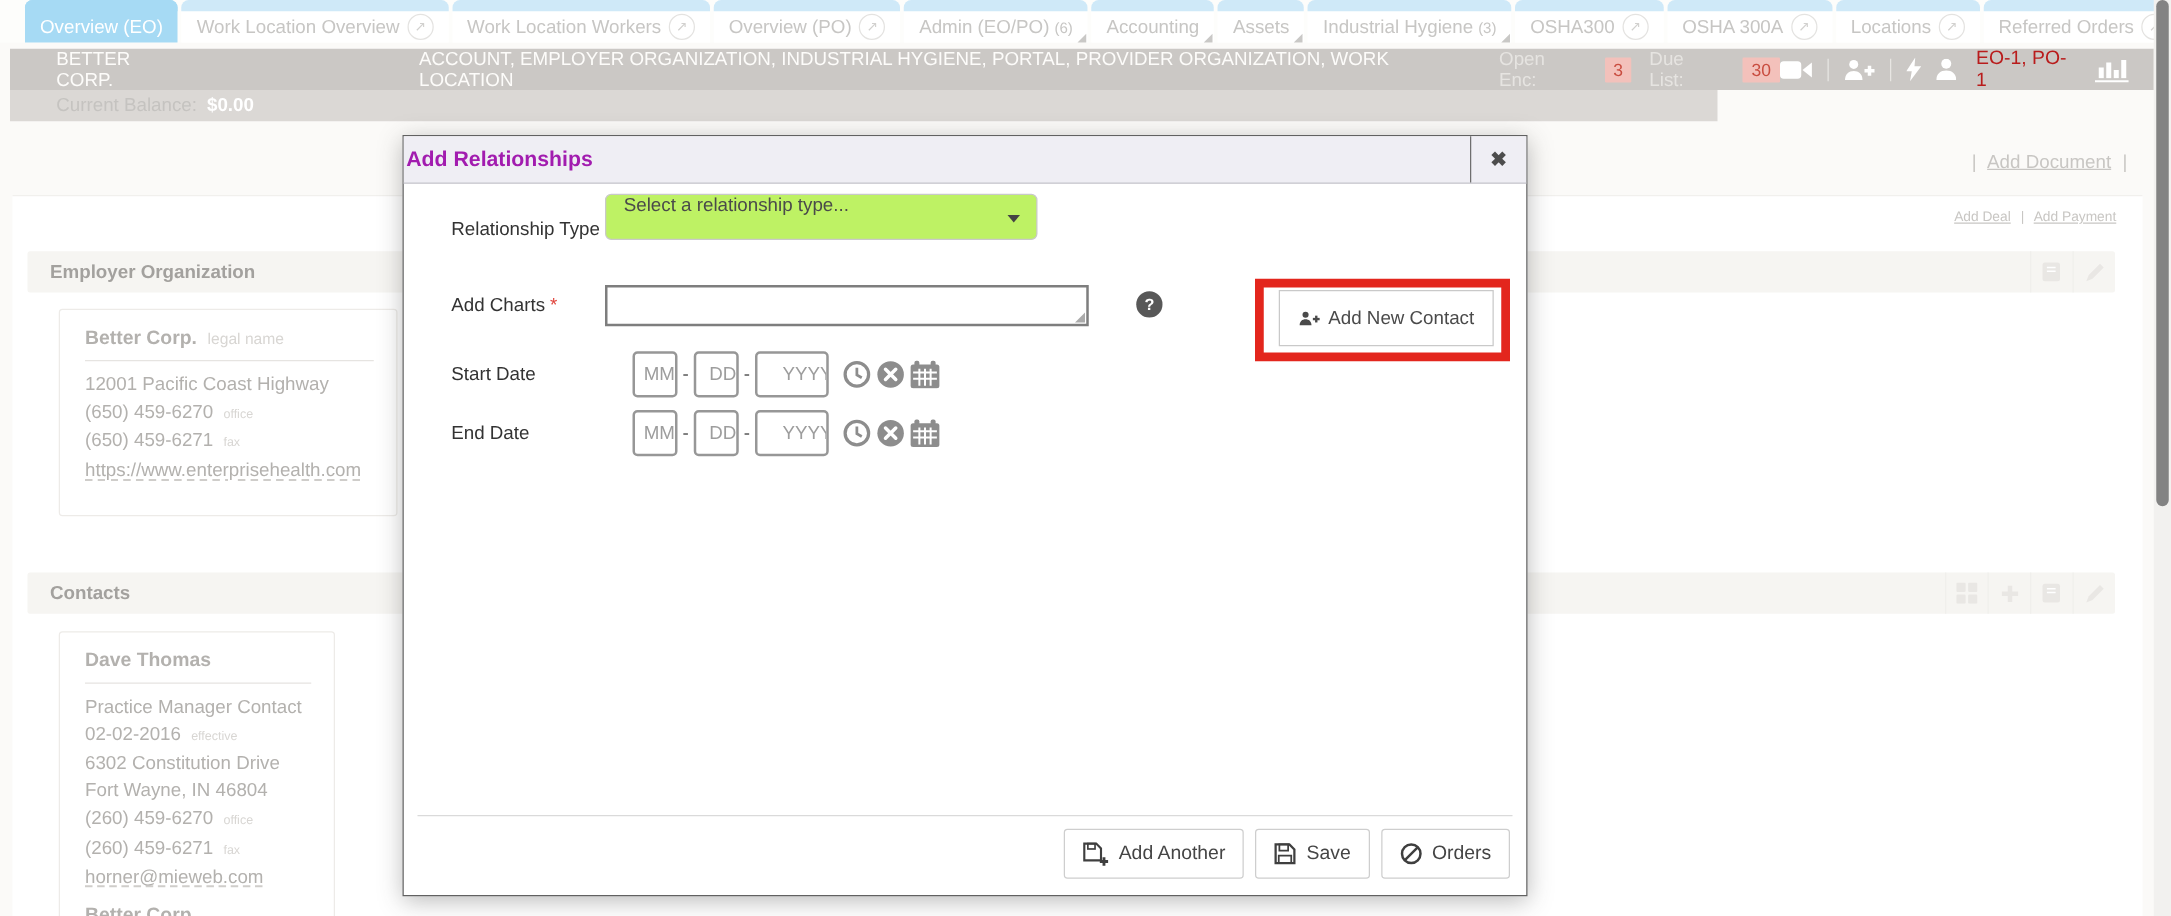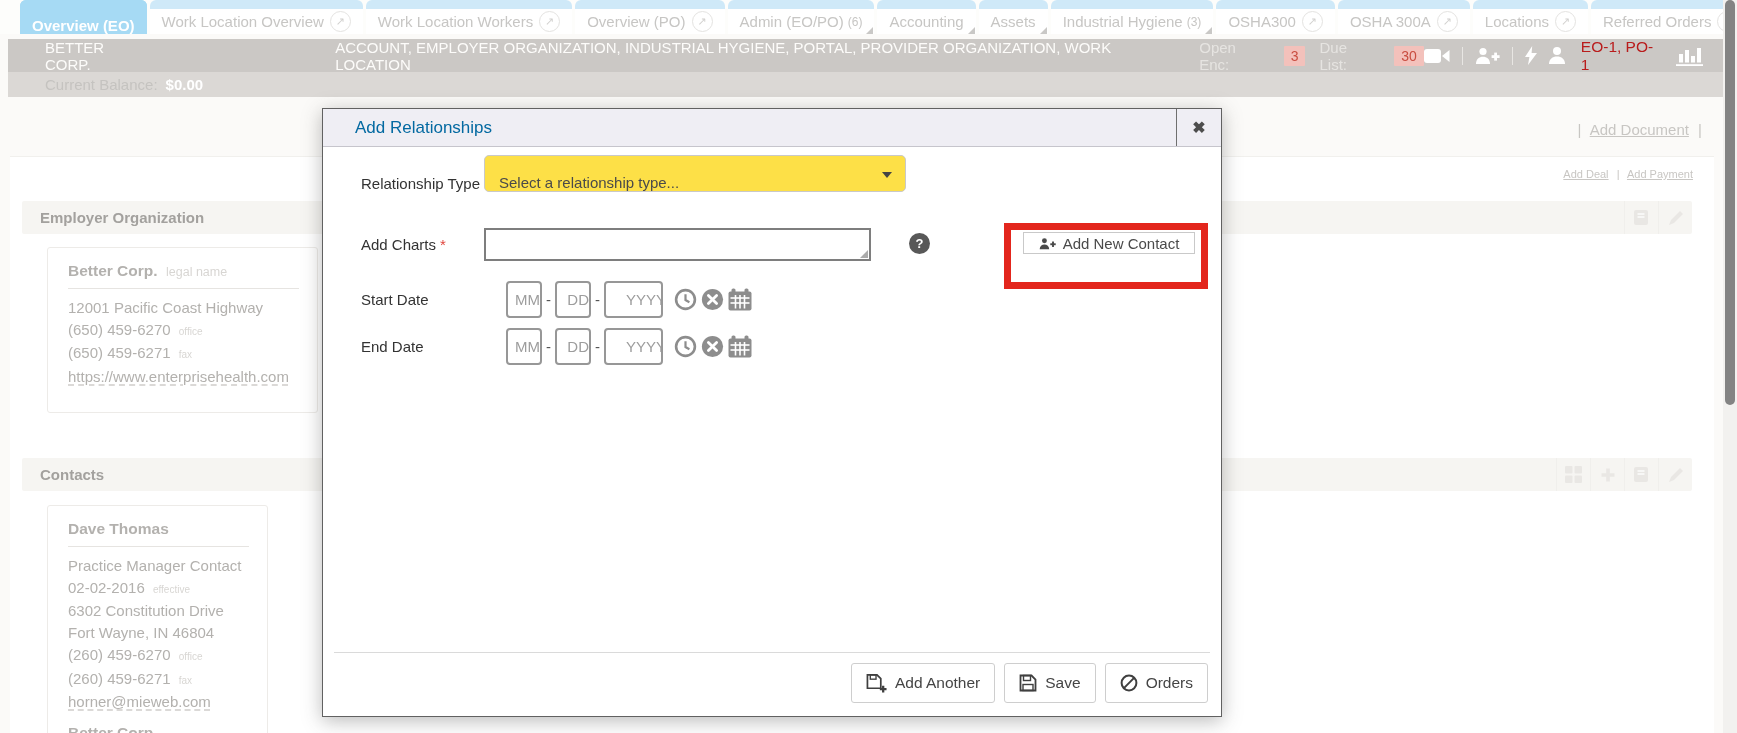--- a/index.html
+++ b/index.html
@@ -7,21 +7,21 @@
   #stage{position:relative;width:1737px;height:733px;background:#fbfaf8;overflow:hidden;}
 
   
   .tabbar{position:absolute;left:0;top:0;width:1723px;height:34px;background:#fdfdfb;
           display:flex;align-items:stretch;padding-left:20px;box-sizing:border-box;gap:3px;}
   .tab{position:relative;height:34px;border-radius:6px 6px 0 0;background:#fff;
        display:flex;align-items:center;gap:6px;padding:9px 12px 0 12px;box-sizing:border-box;
        font-size:15px;color:#c7c6c4;white-space:nowrap;cursor:pointer;}
   .tab::before{content:"";position:absolute;left:0;top:0;right:0;height:9px;
        border-radius:6px 6px 0 0;background:#cfe9f8;}
-  .tab.active{background:#a6daf4;color:#fff;font-weight:bold;align-items:flex-end;}
+  .tab.active{background:#a6daf4;color:#fff;font-weight:normal;}
   .tab.active::before{background:#a6daf4;}
   .tab.fold::after{content:"";position:absolute;right:1px;bottom:0;
        border-left:7px solid transparent;border-bottom:7px solid #c9c8c6;}
   .tab-count{font-size:12px;margin-left:-2px;}
   .popout{width:19px;height:19px;border:1px solid #e4e3e1;border-radius:50%;
        display:flex;align-items:center;justify-content:center;font-size:11px;color:#d2d1cf;flex:0 0 auto;}
 
   
   .orgbar{position:absolute;left:8px;top:39px;width:1715px;height:33px;background:#cbc8c5;
        display:flex;align-items:center;color:#fdfcfa;font-size:15px;box-sizing:border-box;
@@ -29,21 +29,21 @@
   .org-name{font-weight:normal;margin-right:182px;}
   .enc-label{color:#e6e4e1;margin-left:14px;}
   .badge{background:#f3c1bb;color:#c94d40;font-size:14px;padding:2px 7px;margin-left:14px;border-radius:1px;}
   .badge.due{margin-left:16px;}
   .org-spacer{flex:1;}
   .org-icons{display:flex;align-items:center;gap:12px;}
   .vdiv{width:1px;height:18px;background:#e8e6e3;}
   .user-chip{font-size:15.5px;color:#b91c1c;margin:0 4px;}
 
   
-  .balancebar{position:absolute;left:8px;top:72px;width:1715px;height:25px;background:#dbd8d5;
+  .balancebar{position:absolute;left:8px;top:72px;width:1366px;height:25px;background:#dbd8d5;
        display:flex;align-items:center;padding-left:37px;box-sizing:border-box;font-size:15px;color:#c5c3c0;}
   .balance-value{color:#fff;font-weight:bold;margin-left:8px;}
 
   
   .white-panel{position:absolute;left:10px;top:156px;width:1704px;height:577px;background:#fff;
        border-top:1px solid #f1f0ed;}
   .quick-links-top{position:absolute;top:121px;right:30px;font-size:15px;color:#c8c6c3;}
   .quick-links-second{position:absolute;top:168px;right:44px;font-size:11px;color:#c8c6c3;}
   .ql-link{text-decoration:underline;cursor:pointer;}
   .ql-pipe{margin:0 5px;}
@@ -66,49 +66,49 @@
   .card-line{font-size:15px;color:#b3b1ae;line-height:21.7px;}
   .line-note{font-size:10px;color:#d8d6d3;margin-left:4px;}
   .dashed-link{text-decoration:underline;text-decoration-style:dashed;text-decoration-color:#cfcdca;
        text-underline-offset:3px;cursor:pointer;}
   .next-name{margin-top:11px;font-size:15.5px;font-weight:bold;color:#b3b1ae;}
 
   
   .modal{position:absolute;left:322px;top:108px;width:900px;height:609px;background:#fff;
        border:1px solid #616161;box-shadow:0 4px 18px rgba(60,60,60,.35);z-index:100;box-sizing:border-box;}
   .modal-header{height:37px;background:#efeef4;border-bottom:1px solid #c6c5cc;display:flex;align-items:stretch;}
-  .modal-title{font-size:17px;font-weight:normal;color:#0369a1;padding-left:32px;flex:1;display:flex;align-items:center;}
+  .modal-title{font-size:17px;font-weight:bold;color:#a21caf;padding-left:2px;flex:1;display:flex;align-items:center;}
   .modal-close{width:44px;border-left:1px solid #6f6f6f;display:flex;align-items:center;justify-content:center;
        font-size:16px;font-weight:bold;color:#4d4d4d;cursor:pointer;}
 
   .form-label{position:absolute;left:38px;font-size:15px;color:#333;display:flex;align-items:center;}
   .req{color:#e0443c;margin-left:4px;}
   .label-type{top:46px;height:37px;align-items:flex-end;}
   .label-charts{top:119px;height:33px;}
   .label-start{top:172px;height:37px;}
   .label-end{top:219px;height:37px;}
 
-  .select{position:absolute;left:161px;top:46px;width:422px;height:37px;border:1px solid #c9c9c9;
-       border-radius:5px;background:#fde047;display:flex;align-items:flex-end;padding-left:14px;
+  .select{position:absolute;left:161px;top:46px;width:346px;height:37px;border:1px solid #c9c9c9;
+       border-radius:5px;background:#bef264;display:flex;align-items:flex-start;padding-left:14px;
        font-size:15px;color:#4a4a4a;box-sizing:border-box;cursor:pointer;}
   .select::after{content:"";position:absolute;right:13px;top:16px;
        border-left:5px solid transparent;border-right:5px solid transparent;border-top:6px solid #444;}
 
   .charts-box{position:absolute;left:161px;top:119px;width:387px;height:33px;border:2px solid #7e7e7e;
        background:#fff;box-sizing:border-box;cursor:text;}
   .charts-box::after{content:"";position:absolute;right:1px;bottom:1px;
        border-left:8px solid transparent;border-bottom:8px solid #ababab;}
 
   .help-circle{position:absolute;left:586px;top:124px;width:21px;height:21px;border-radius:50%;
        background:#585858;color:#fff;font-size:13px;font-weight:bold;display:flex;align-items:center;
        justify-content:center;cursor:pointer;}
 
   .highlight-red{position:absolute;left:681px;top:114px;width:204px;height:66px;
        border:7px solid #e3261d;box-sizing:border-box;background:#fff;}
-  .add-contact-btn{position:absolute;left:12px;top:2px;width:172px;height:22px;background:#fff;
+  .add-contact-btn{position:absolute;left:12px;top:2px;width:172px;height:45px;background:#fff;
        border:1px solid #c9c9c9;display:flex;align-items:center;justify-content:center;gap:7px;
        font-size:15px;color:#4a4a4a;cursor:pointer;box-sizing:border-box;}
 
   .date-row{position:absolute;left:183px;display:flex;align-items:center;gap:4px;}
   .row-start{top:172px;}
   .row-end{top:219px;}
   .date-input{width:36px;height:37px;border:2px solid #979797;border-radius:4px;text-align:right;
        font-family:"Liberation Sans",sans-serif;font-size:15px;color:#444;box-sizing:border-box;background:#fff;padding:0;}
   .date-input.yyyy{width:59px;padding-left:20px;}
   .date-input::placeholder{color:#9d9d9d;}

